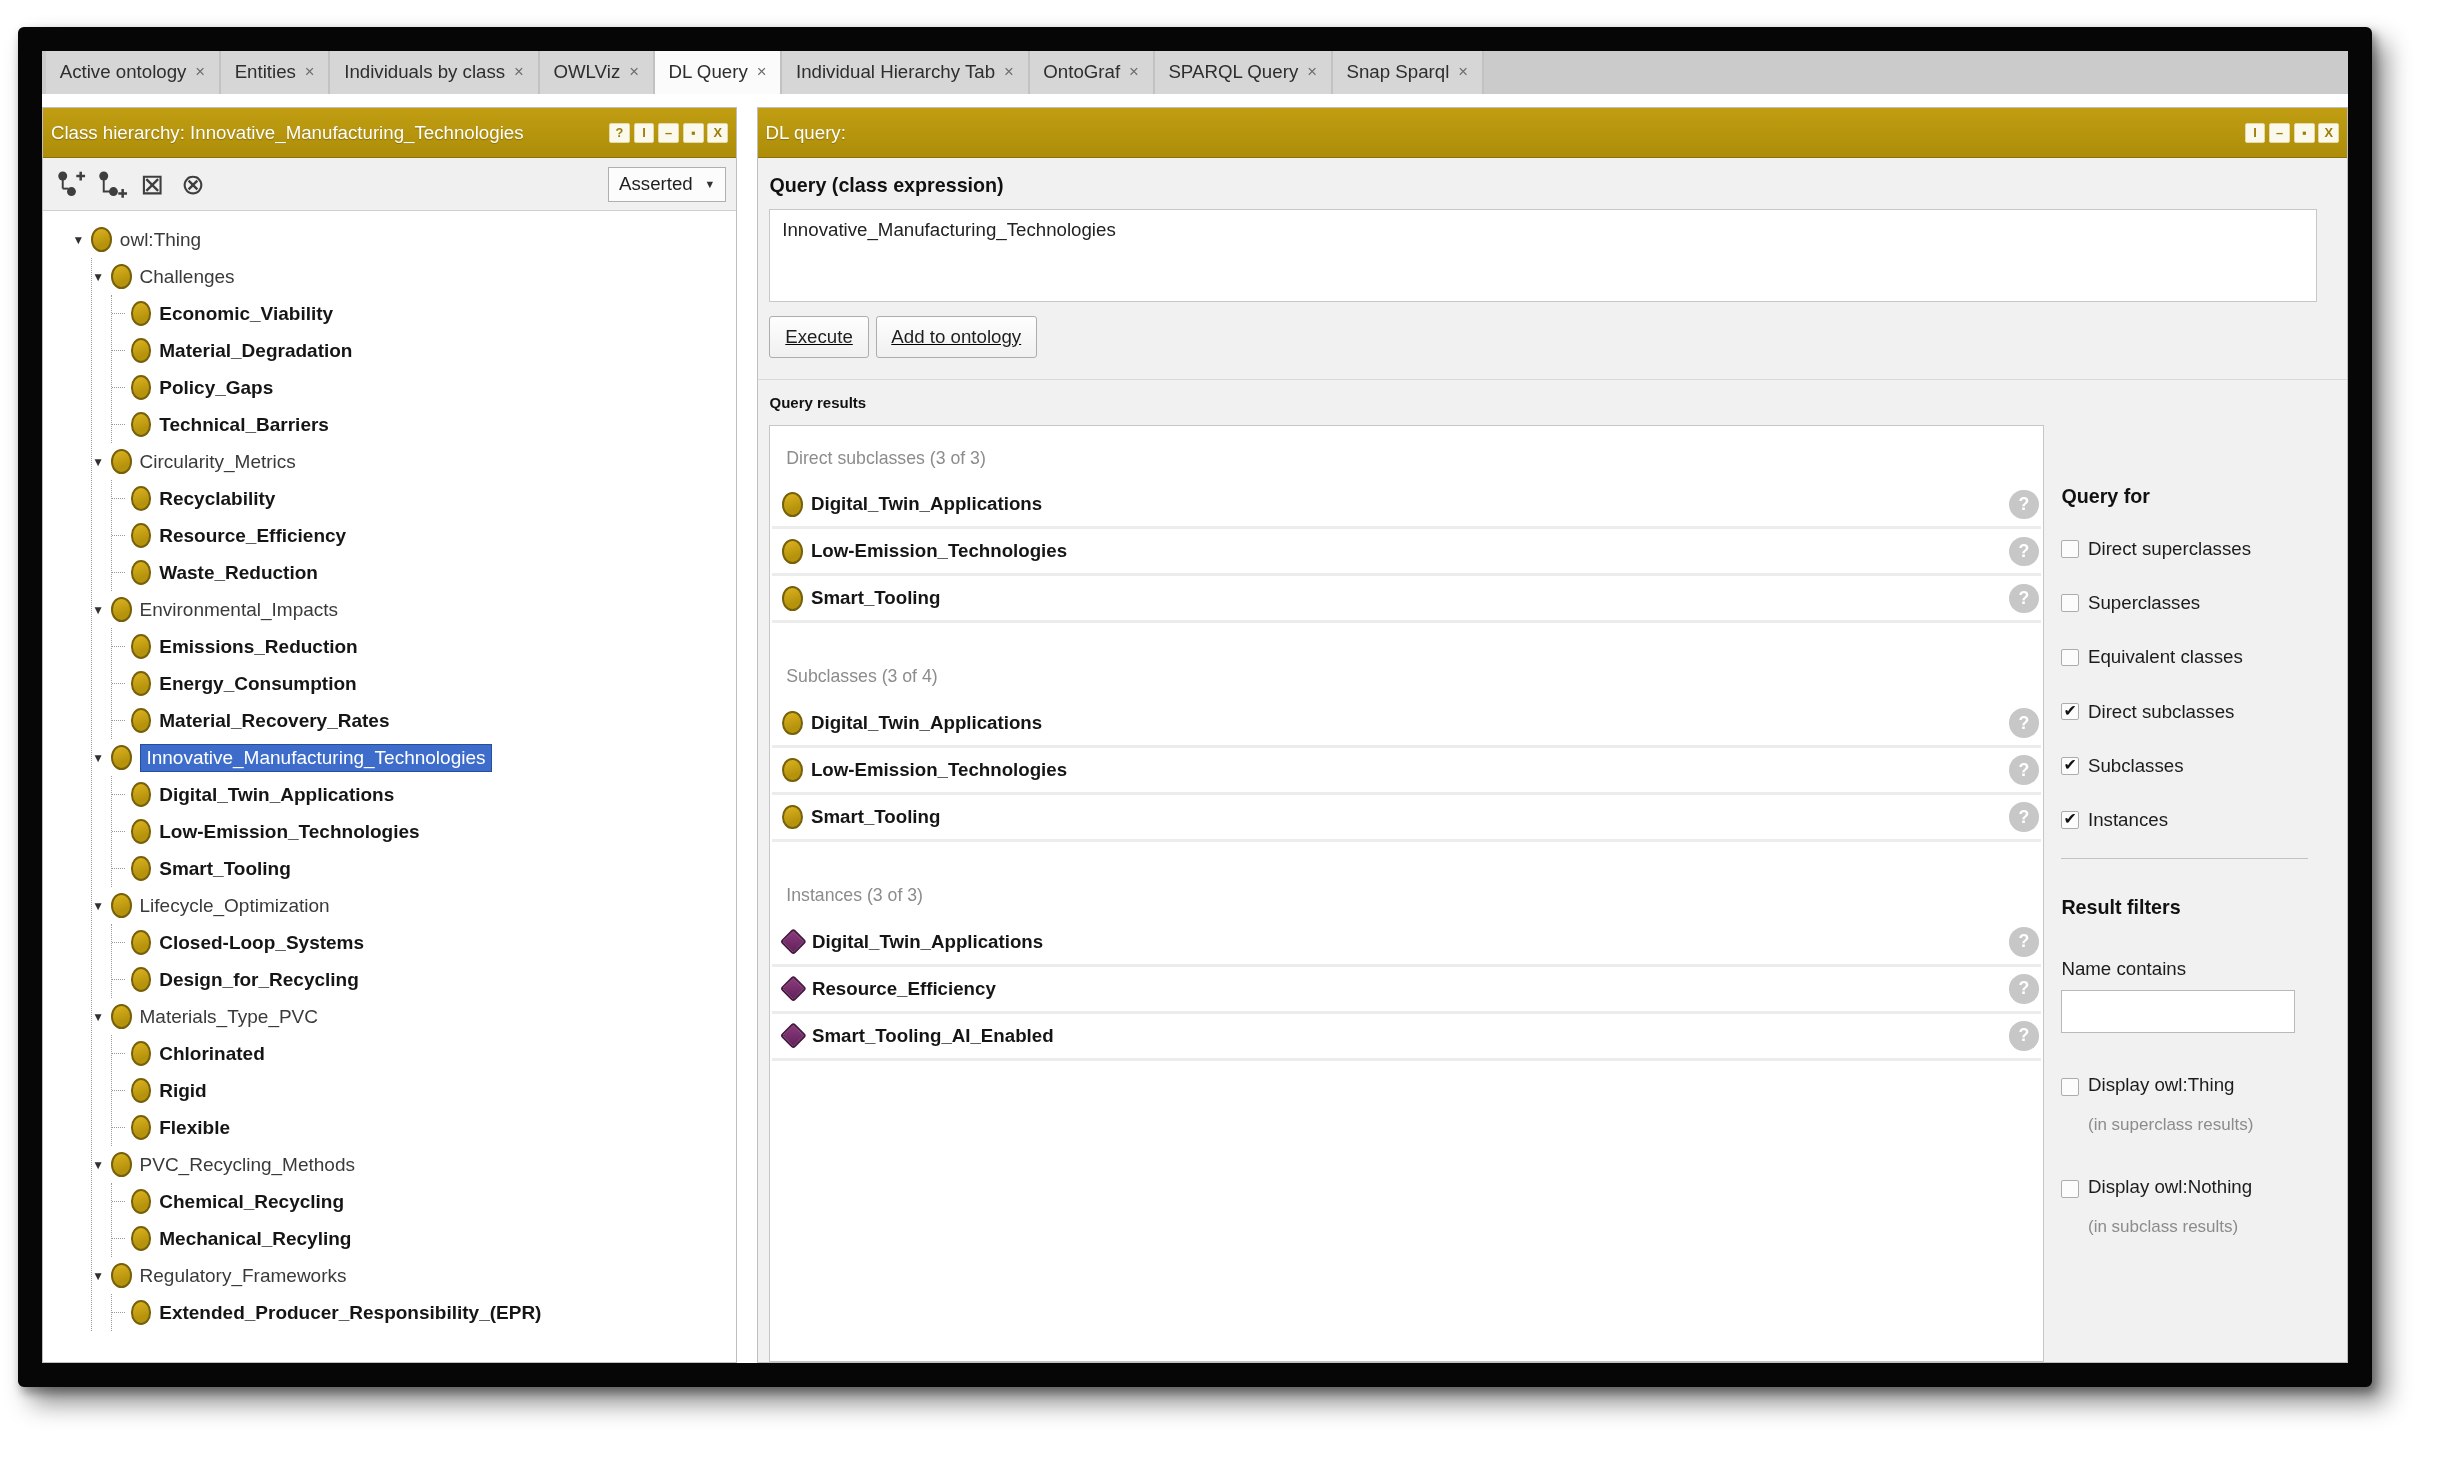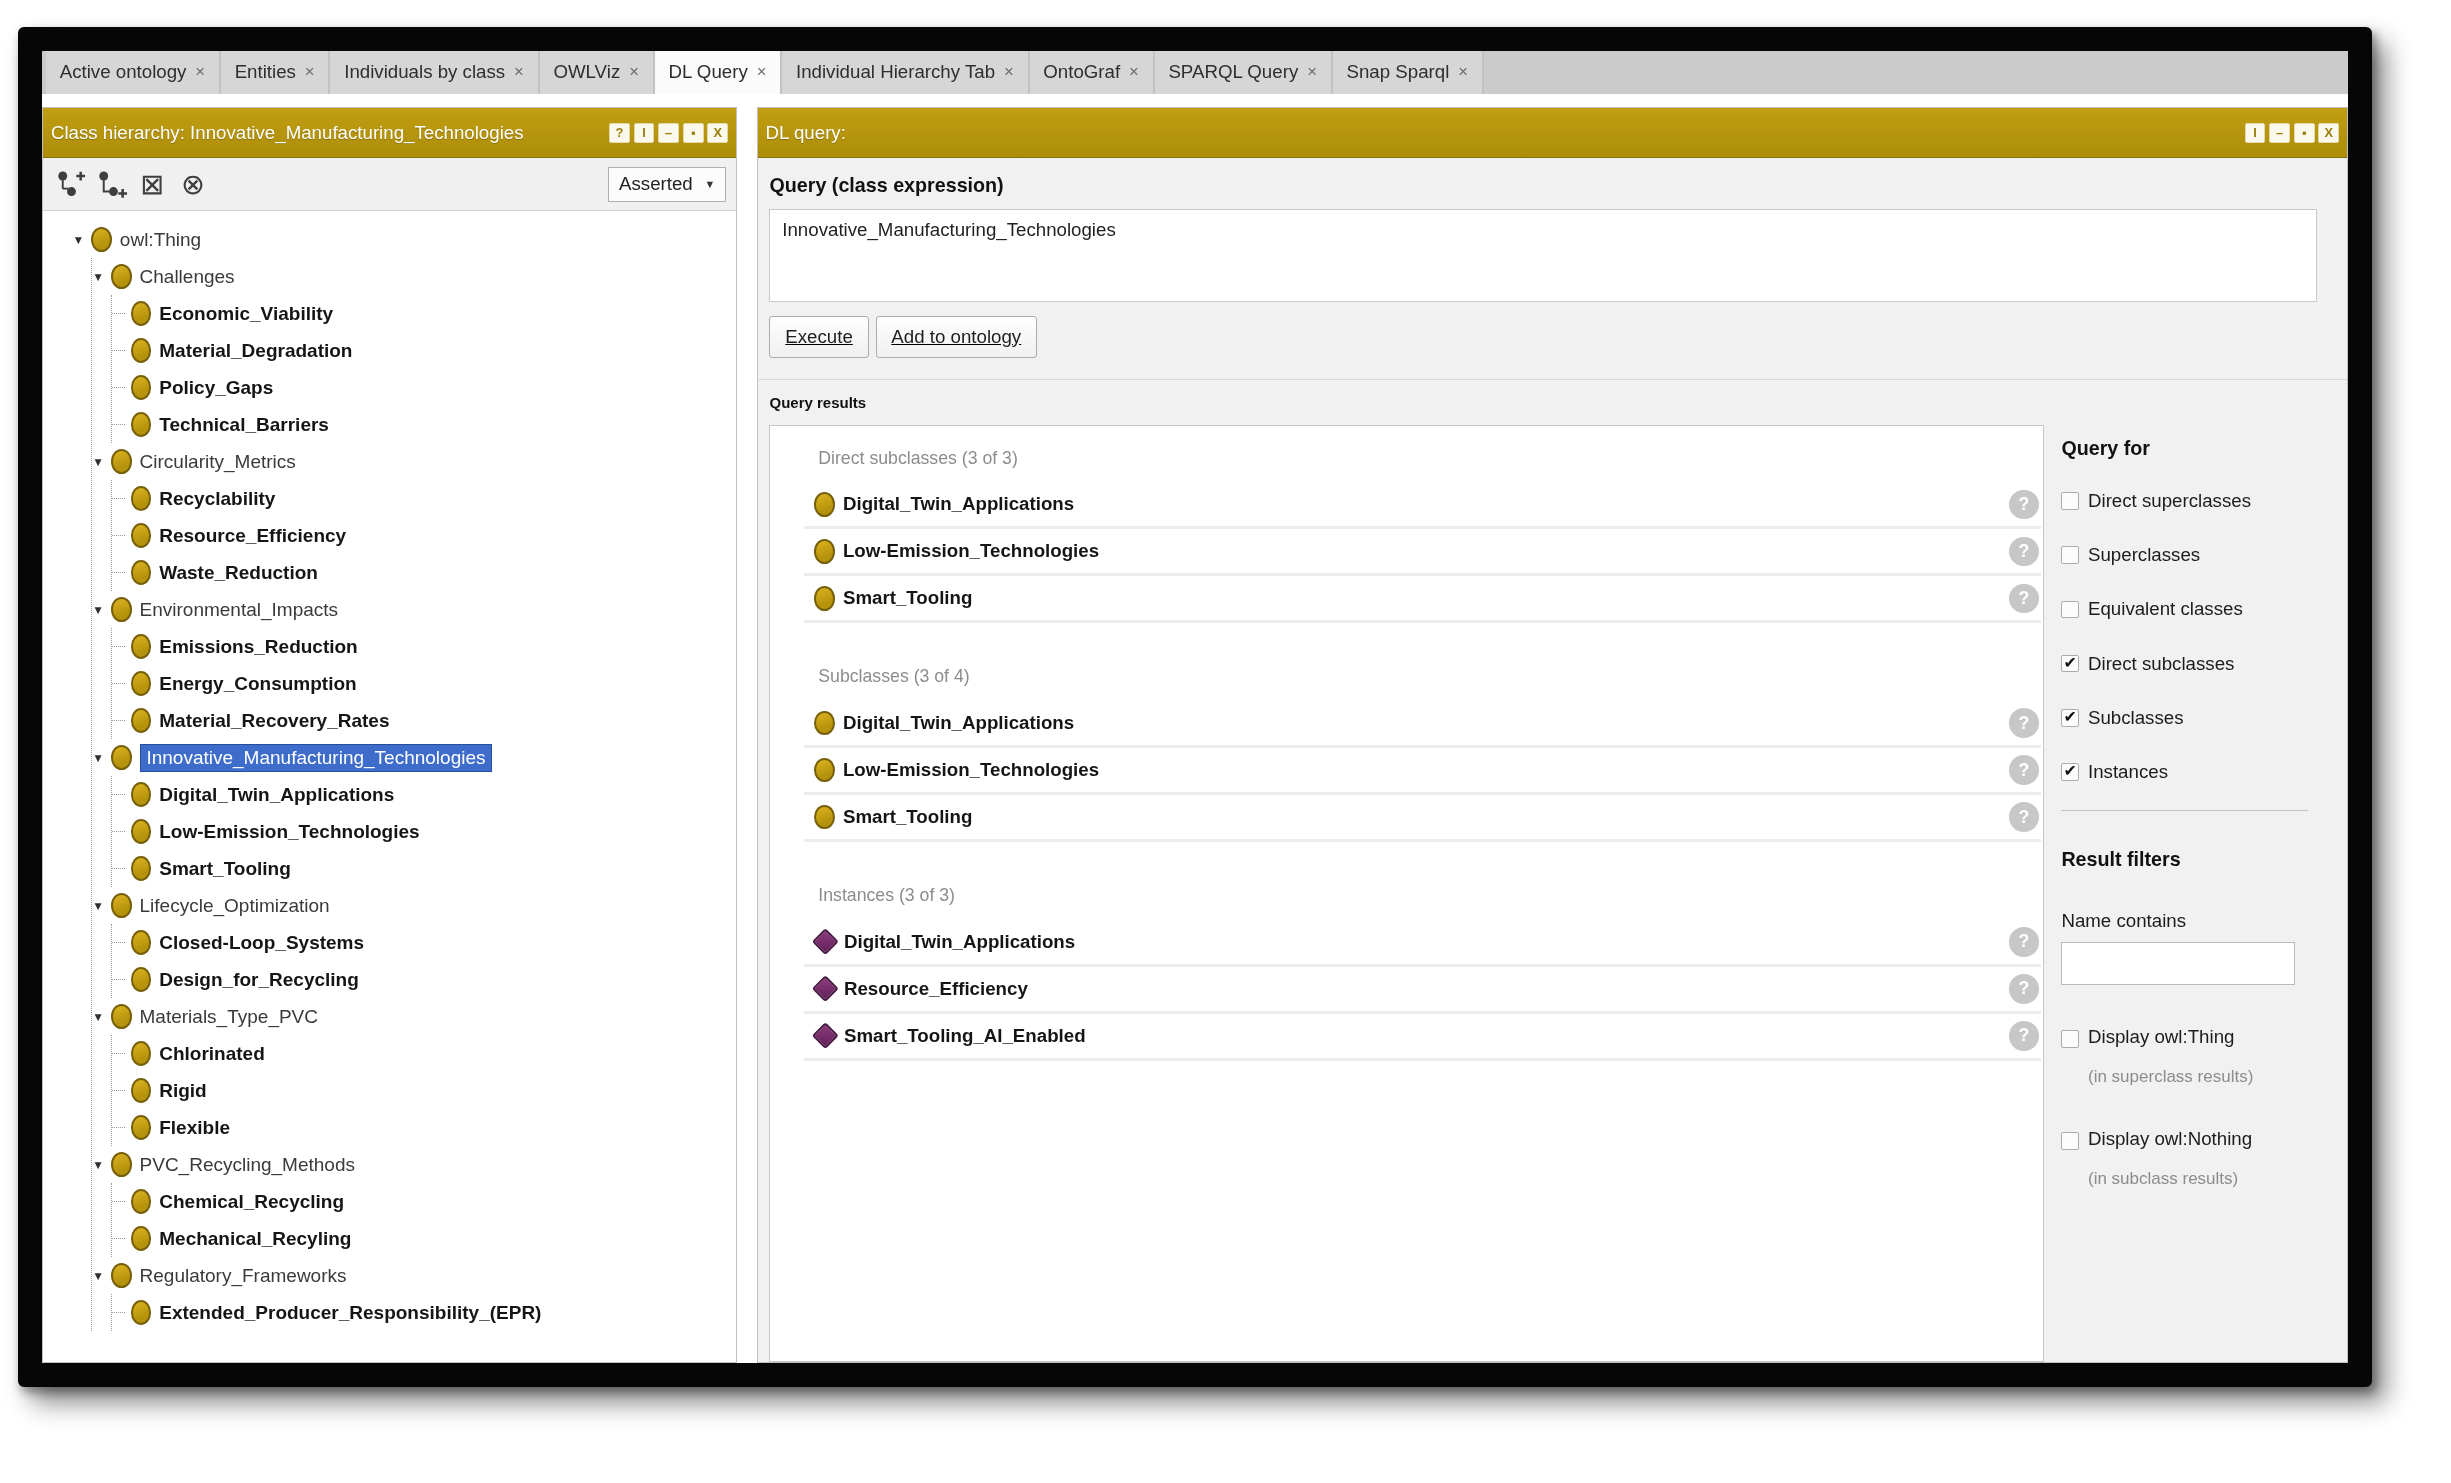--- a/index.html
+++ b/index.html
@@ -55,30 +55,30 @@
   .qlabel{font-size:19.7px;margin:15.8px 0 11.8px;}
   .qbox{height:93px;flex:none;background:#fff;border:1px solid #C8C8C8;padding:8.9px 11.8px;font-size:18.7px;color:#222;}
   .btnrow{margin-top:13.8px;display:flex;gap:6.9px;text-decoration:underline;}
   .btnrow button{font-family:"Liberation Sans",sans-serif;font-size:18.7px;color:#1e1e1e;padding:8.9px 14.8px;
     background:linear-gradient(#FEFEFE,#F0F0F0);border:1px solid #ADADAD;border-radius:3px;}
   .section-sep{border-top:1px solid #DADADA;margin:21.7px -29.6px 0 -11.8px;}
   .results-label{font-size:15px;margin:13.8px 0 13.8px;}
   .results-area{flex:1;display:flex;min-height:0;}
   .results-box{flex:1;background:#fff;border:1px solid #C6C6C6;margin-right:15.8px;padding:13.8px 0 0;overflow:hidden;}
   .rheader{font-size:17.7px;color:#8C8C8C;padding:7.9px 15.8px 13.8px;}
-  .rsection{margin-bottom:35px;padding-left:32px;}
+  .rsection{margin-bottom:35px;}
   .rrow{height:47px;display:flex;align-items:center;margin:0 2px;padding:0 5.9px 0 9.9px;border-bottom:3px solid #ECECEC;}
   .rlabel{font-size:18.7px;font-weight:bold;color:#151515;}
   .spacer{flex:1;}
   .help{width:29.6px;height:29.6px;flex:none;border-radius:50%;background:#C7C7C7;color:#fff;font-weight:bold;
     font-size:17.7px;display:flex;align-items:center;justify-content:center;margin-right:-3.9px;}
 
   
   .sidebar{width:258px;flex:none;padding:11.8px 0 0 2px;font-size:18.7px;color:#1c1c1c;}
-  .sb-title{font-size:19.7px;}
+  .sb-title{font-size:19.7px;margin-top:48px;}
   .qf-rows{margin-top:25.6px;}
   .qf-row{display:flex;align-items:center;margin-bottom:22.7px;min-height:31.5px;}
   .cb{width:17.7px;height:17.7px;flex:none;background:#FCFCFC;border:1px solid #ACACAC;border-radius:2px;
     position:relative;margin-right:8.9px;}
   .cb.checked::after{content:"✔";position:absolute;left:1px;top:-3px;font-size:15.8px;color:#111;}
   .sdivider{border-top:1px solid #C2C2C2;margin:7.9px 9.9px 0 0;}
   .rf-title{margin-top:37px;}
   .nc-label{margin-top:39px;}
   .nc-input{margin-top:9.9px;width:234px;height:43px;border:1px solid #B9B9B9;background:#fff;
     font-family:"Liberation Sans",sans-serif;font-size:18.7px;padding:0 7.9px;}

